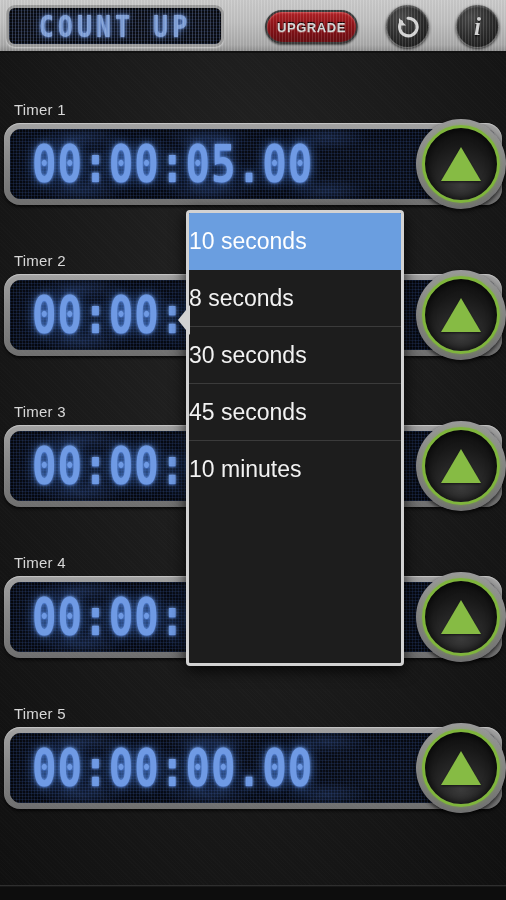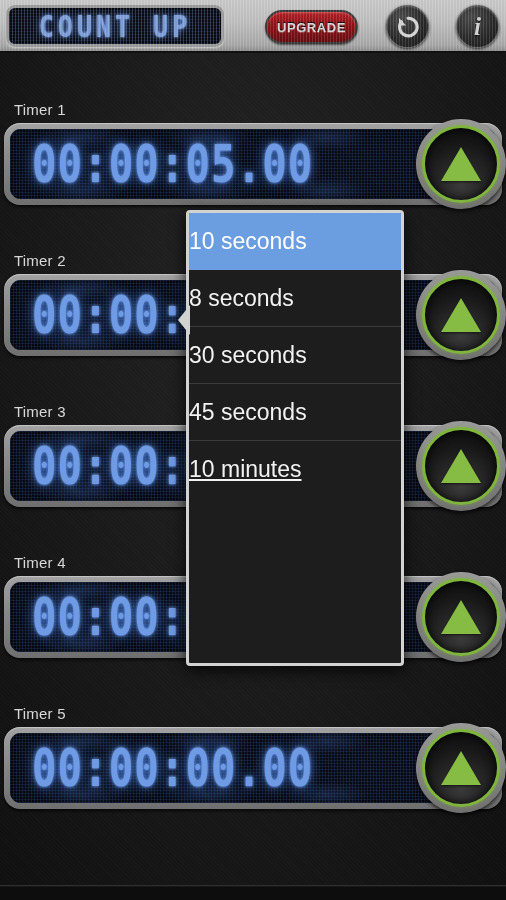--- a/index.html
+++ b/index.html
@@ -190,21 +190,21 @@
     clip-path:polygon(100% 0%, 0% 50%, 100% 100%);
   }
   .dd-item{
     height:57px;
     display:flex; align-items:center;
     font-size:23px; color:#f2f2f2;
     border-bottom:1px solid #3b3b3b;
     cursor:pointer;
     background:#1d1d1d;
   }
-  .dd-item:last-child{ border-bottom:none;text-decoration:underline; }
+  .dd-item:last-child{ border-bottom:none; }
   .dd-item.selected{
     background:#6a9ee0;
     border-bottom:1px solid #6a9ee0;
     color:#ffffff;
   }
 </style>
 </head>
 <body>
 
 <div class="topbar">

